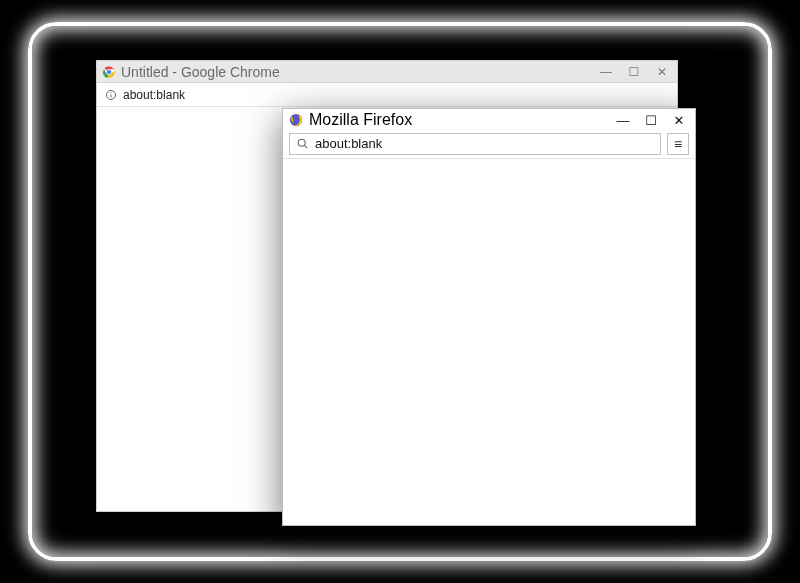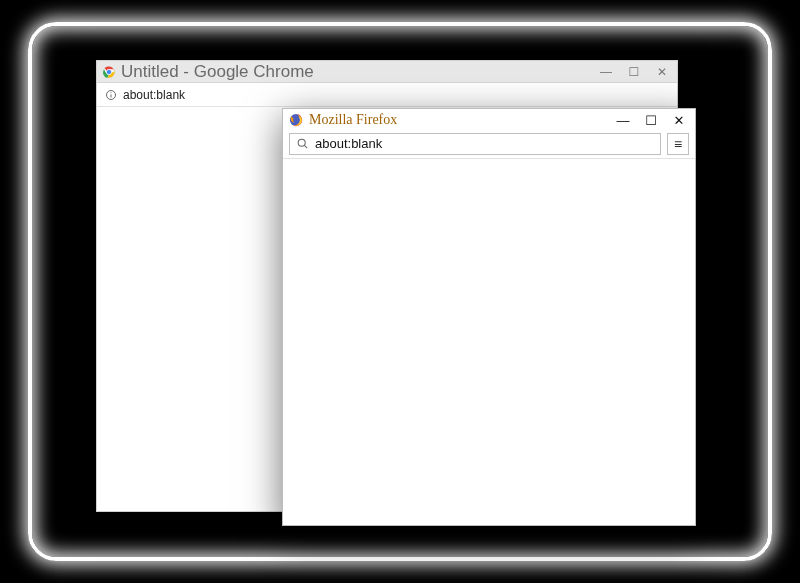--- a/index.html
+++ b/index.html
@@ -36,21 +36,21 @@
     background: #e8e8e8;
     border-bottom: 1px solid #d6d6d6;
     display: flex; align-items: center;
     padding: 0 6px;
     color: #6a6a6a;
   }
   .chrome-titlebar .favicon {
     width: 12px; height: 12px; margin-right: 6px;
     display: inline-flex; align-items: center; justify-content: center;
   }
-  .chrome-titlebar .title { flex: 1; font-size: 17px; }
+  .chrome-titlebar .title { flex: 1; font-size: 14px; }
   .win-controls { display: flex; gap: 14px; padding-right: 2px; }
   .win-controls span { width: 14px; text-align: center; color: #777; cursor: default; }
   .chrome-addrbar {
     height: 24px;
     border-bottom: 1px solid #e3e3e3;
     display: flex; align-items: center;
     padding: 0 8px;
     gap: 6px;
   }
   .chrome-addrbar .info-icon { color: #6b6b6b; font-size: 12px; }
@@ -67,21 +67,21 @@
     box-shadow: 0 10px 36px rgba(0,0,0,0.55);
     font-size: 13px;
   }
   .ff-titlebar {
     height: 22px;
     background: #fff;
     display: flex; align-items: center;
     padding: 0 6px;
   }
   .ff-titlebar .favicon { width: 14px; height: 14px; margin-right: 6px; display:inline-flex; align-items:center; justify-content:center; }
-  .ff-titlebar .title { flex: 1; font-size: 14px; color: #a16207; font-family: Liberation Serif, serif; }
+  .ff-titlebar .title { flex: 1; font-size: 16px; color: #000000; }
   .ff-wincontrols { display: flex; gap: 12px; padding-right: 2px; }
   .ff-wincontrols span { width: 16px; text-align: center; color: #111; cursor: default; font-size: 13px; }
   .ff-toolbar {
     height: 28px;
     display: flex; align-items: center;
     padding: 3px 6px 5px 6px;
     gap: 6px;
     border-bottom: 1px solid #e3e3e3;
   }
   .ff-addr {

